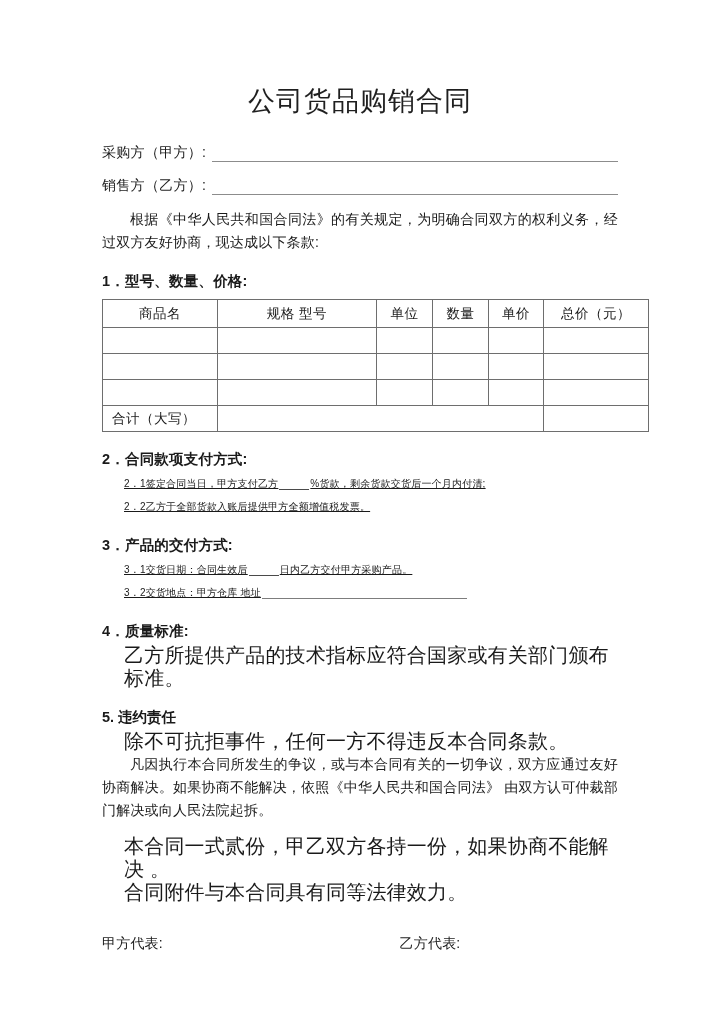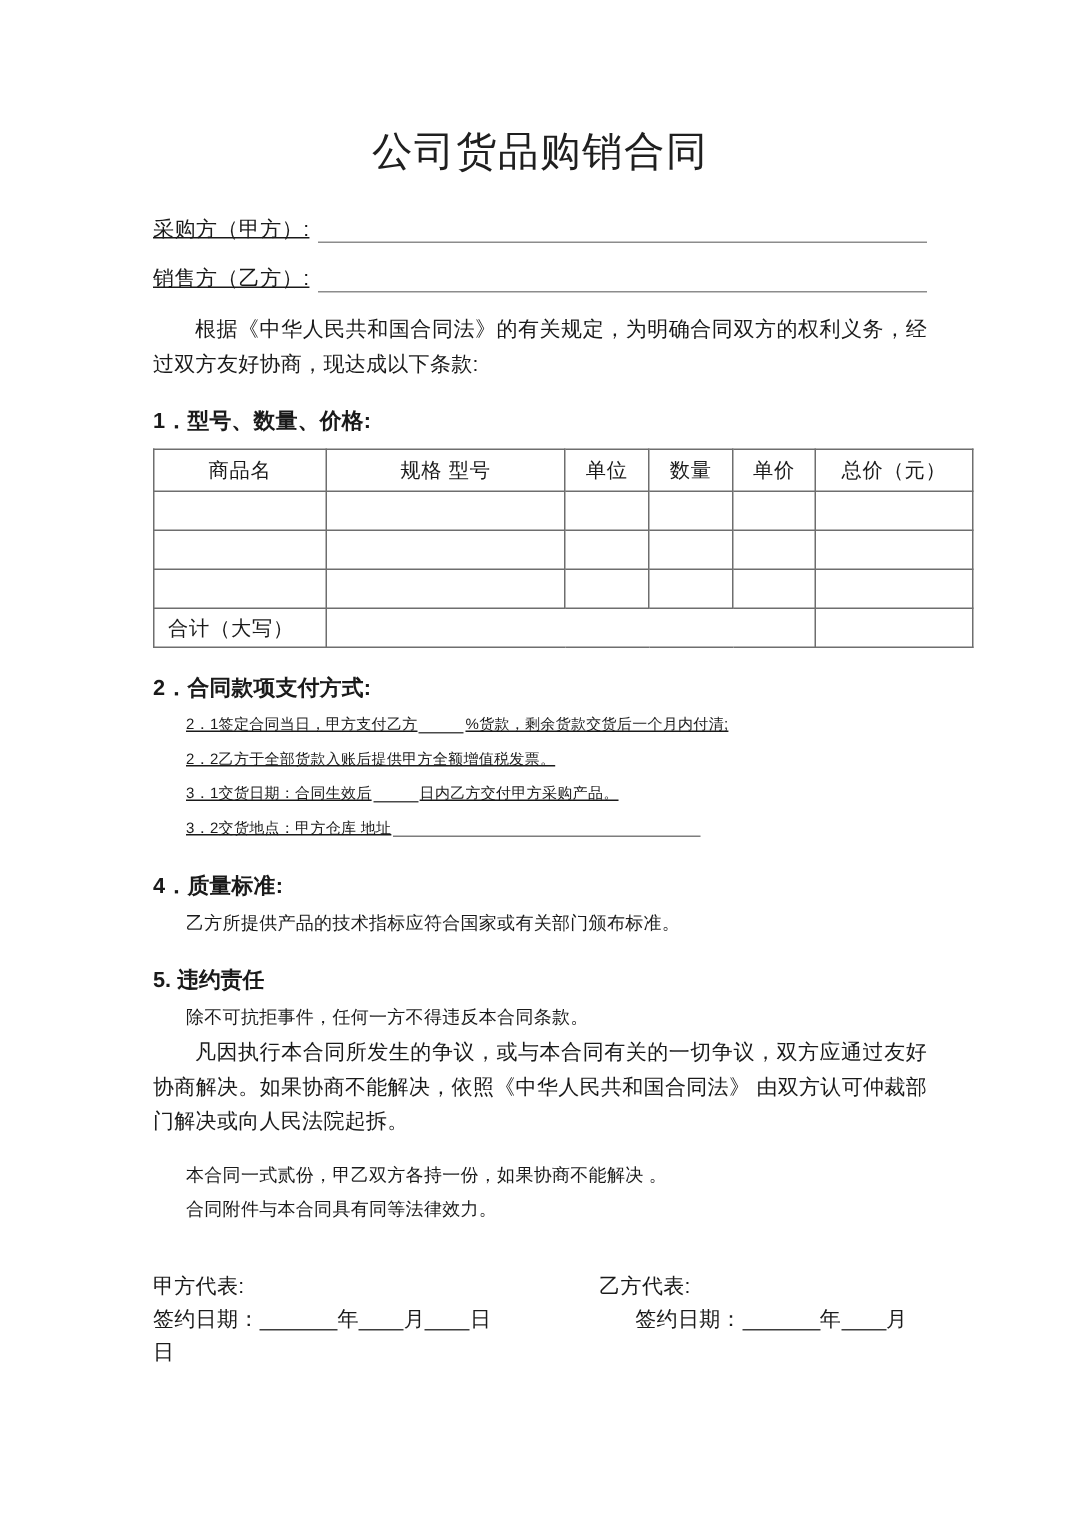--- a/index.html
+++ b/index.html
@@ -47,21 +47,20 @@
   .party-block {
     margin-top: 24px;
   }
   .party-row {
     display: flex;
     align-items: flex-end;
     font-size: 14px;
     line-height: 20px;
     margin-bottom: 13px;
     height: 20px;
-    text-decoration: underline;
   }
   .party-label {
     white-space: nowrap;
     font-size: 14px;
     letter-spacing: 0.3px;
   }
   .party-rule {
     flex: 1 1 auto;
     border-bottom: 1.4px solid #8c8c8c;
     margin-left: 6px;
@@ -100,21 +99,21 @@
     padding-left: 22px;
     text-indent: 0;
     letter-spacing: 0.2px;
     text-decoration: underline;
   }
   .sub.hang {
     padding-left: 0;
     text-indent: 22px;
   }
   .body-line {
-    font-size: 12px;
+    font-size: 20px;
     line-height: 23px;
     padding-left: 22px;
     letter-spacing: 0.2px;
   }
 
   .blank-short {
     display: inline-block;
     width: 30px;
     border-bottom: 1.3px solid #4a4a4a;
     vertical-align: -3px;
@@ -266,20 +265,21 @@
         </tr>
       </tbody>
     </table>
 
     <div class="sec-head">2．合同款项支付方式:</div>
     <div class="sub hang">
       <span>2．1签定合同当日，甲方支付乙方</span><span class="blank-short"></span><span>%货款，剩余货款交货后一个月内付清;</span>
     </div>
     <div class="sub">2．2乙方于全部货款入账后提供甲方全额增值税发票。</div>
 
+    <div class="sec-head">3．产品的交付方式:</div>
     <div class="sub">
       <span>3．1交货日期：合同生效后</span><span class="blank-med"></span><span>日内乙方交付甲方采购产品。</span>
     </div>
     <div class="sub">
       <span>3．2交货地点：甲方仓库 地址</span><span class="blank-long"></span>
     </div>
 
     <div class="sec-head">4．质量标准:</div>
     <div class="body-line">乙方所提供产品的技术指标应符合国家或有关部门颁布标准。</div>
 

